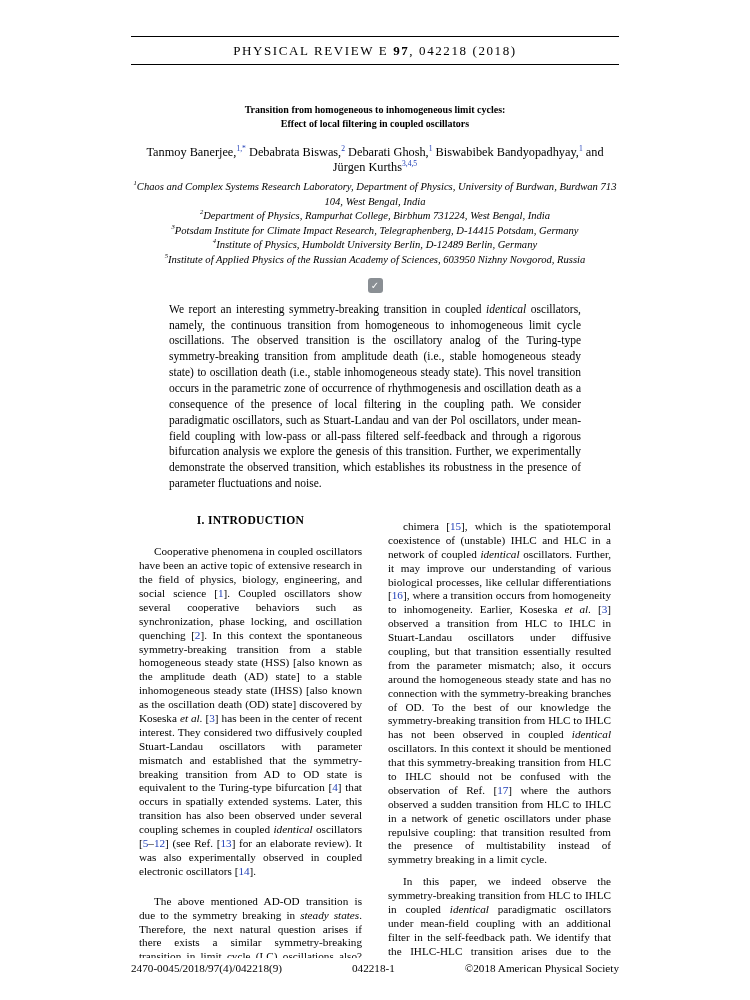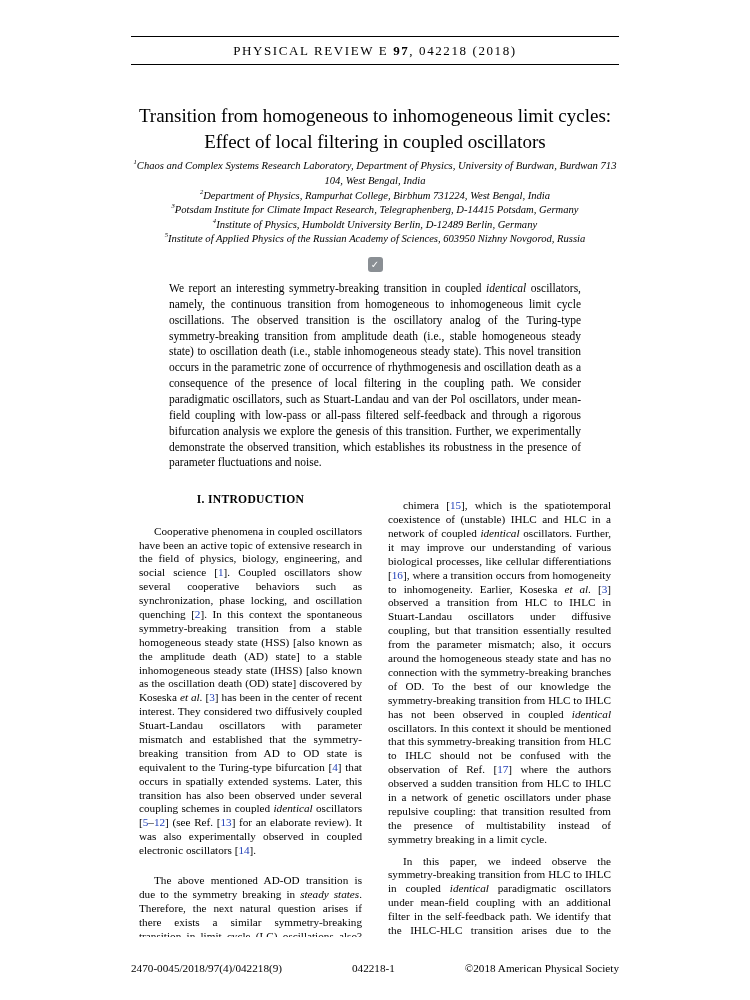--- a/index.html
+++ b/index.html
@@ -20,22 +20,22 @@
     border-top: 1px solid #000;
     border-bottom: 1px solid #000;
     text-align: center;
     padding: 6px 0 5px;
     font-size: 13px;
     letter-spacing: 1.6px;
   }
   .journal-header b { letter-spacing: 1.6px; }
   .paper-title {
     text-align: center;
-    font-weight: normal;
-    font-size: 19px;
+    font-weight: bold;
+    font-size: 10px;
     line-height: 1.35;
     margin-top: 38px;
   }
   .authors {
     text-align: center;
     font-size: 12.3px;
     margin-top: 15px;
   }
   sup { font-size: 0.62em; line-height: 0; }
   .r { color: var(--link-color); }
@@ -111,20 +111,21 @@
 
 <div class="page">
 
   <div class="journal-header">PHYSICAL REVIEW E <b>97</b>, 042218 (2018)</div>
 
   <div class="paper-title">
     <div>Transition from homogeneous to inhomogeneous limit cycles:</div>
     <div>Effect of local filtering in coupled oscillators</div>
   </div>
 
+  <div class="authors">Tanmoy Banerjee,<sup class="r">1,*</sup> Debabrata Biswas,<sup class="r">2</sup> Debarati Ghosh,<sup class="r">1</sup> Biswabibek Bandyopadhyay,<sup class="r">1</sup> and Jürgen Kurths<sup class="r">3,4,5</sup></div>
 
   <div class="affiliations">
     <div><sup>1</sup>Chaos and Complex Systems Research Laboratory, Department of Physics, University of Burdwan, Burdwan 713 104, West Bengal, India</div>
     <div><sup>2</sup>Department of Physics, Rampurhat College, Birbhum 731224, West Bengal, India</div>
     <div><sup>3</sup>Potsdam Institute for Climate Impact Research, Telegraphenberg, D-14415 Potsdam, Germany</div>
     <div><sup>4</sup>Institute of Physics, Humboldt University Berlin, D-12489 Berlin, Germany</div>
     <div><sup>5</sup>Institute of Applied Physics of the Russian Academy of Sciences, 603950 Nizhny Novgorod, Russia</div>
   </div>
 
   <div class="crossmark-row">

